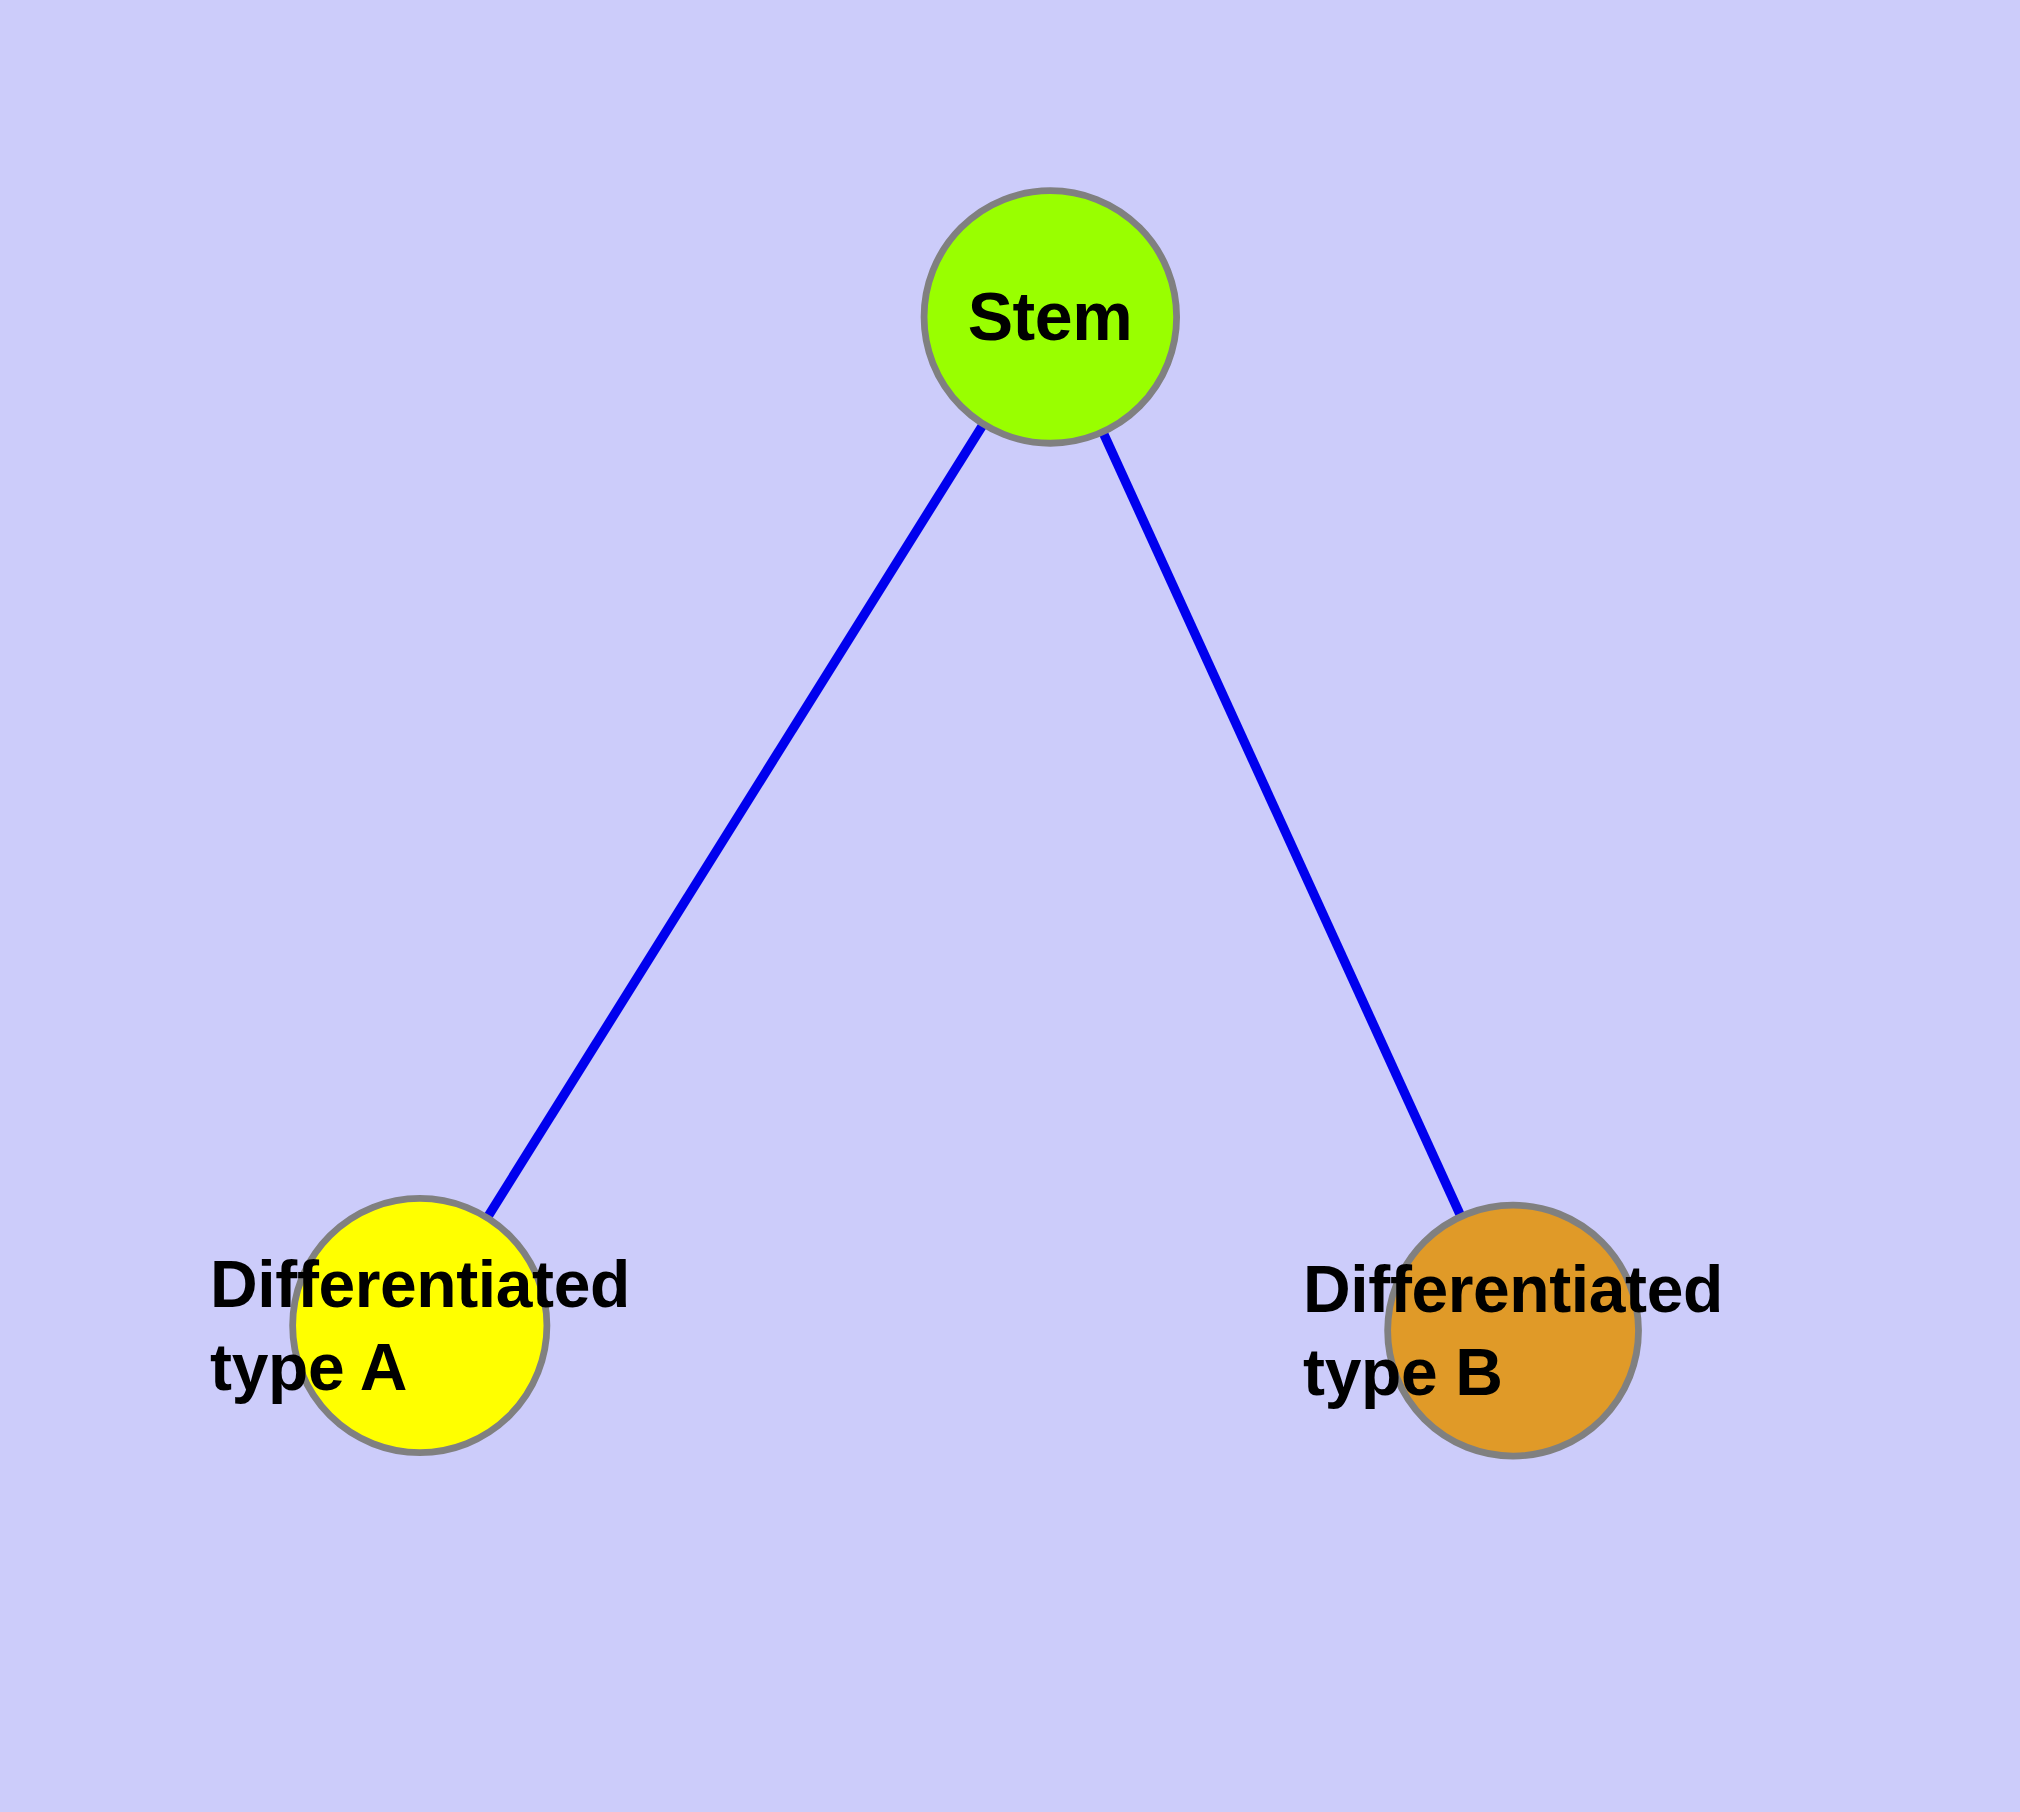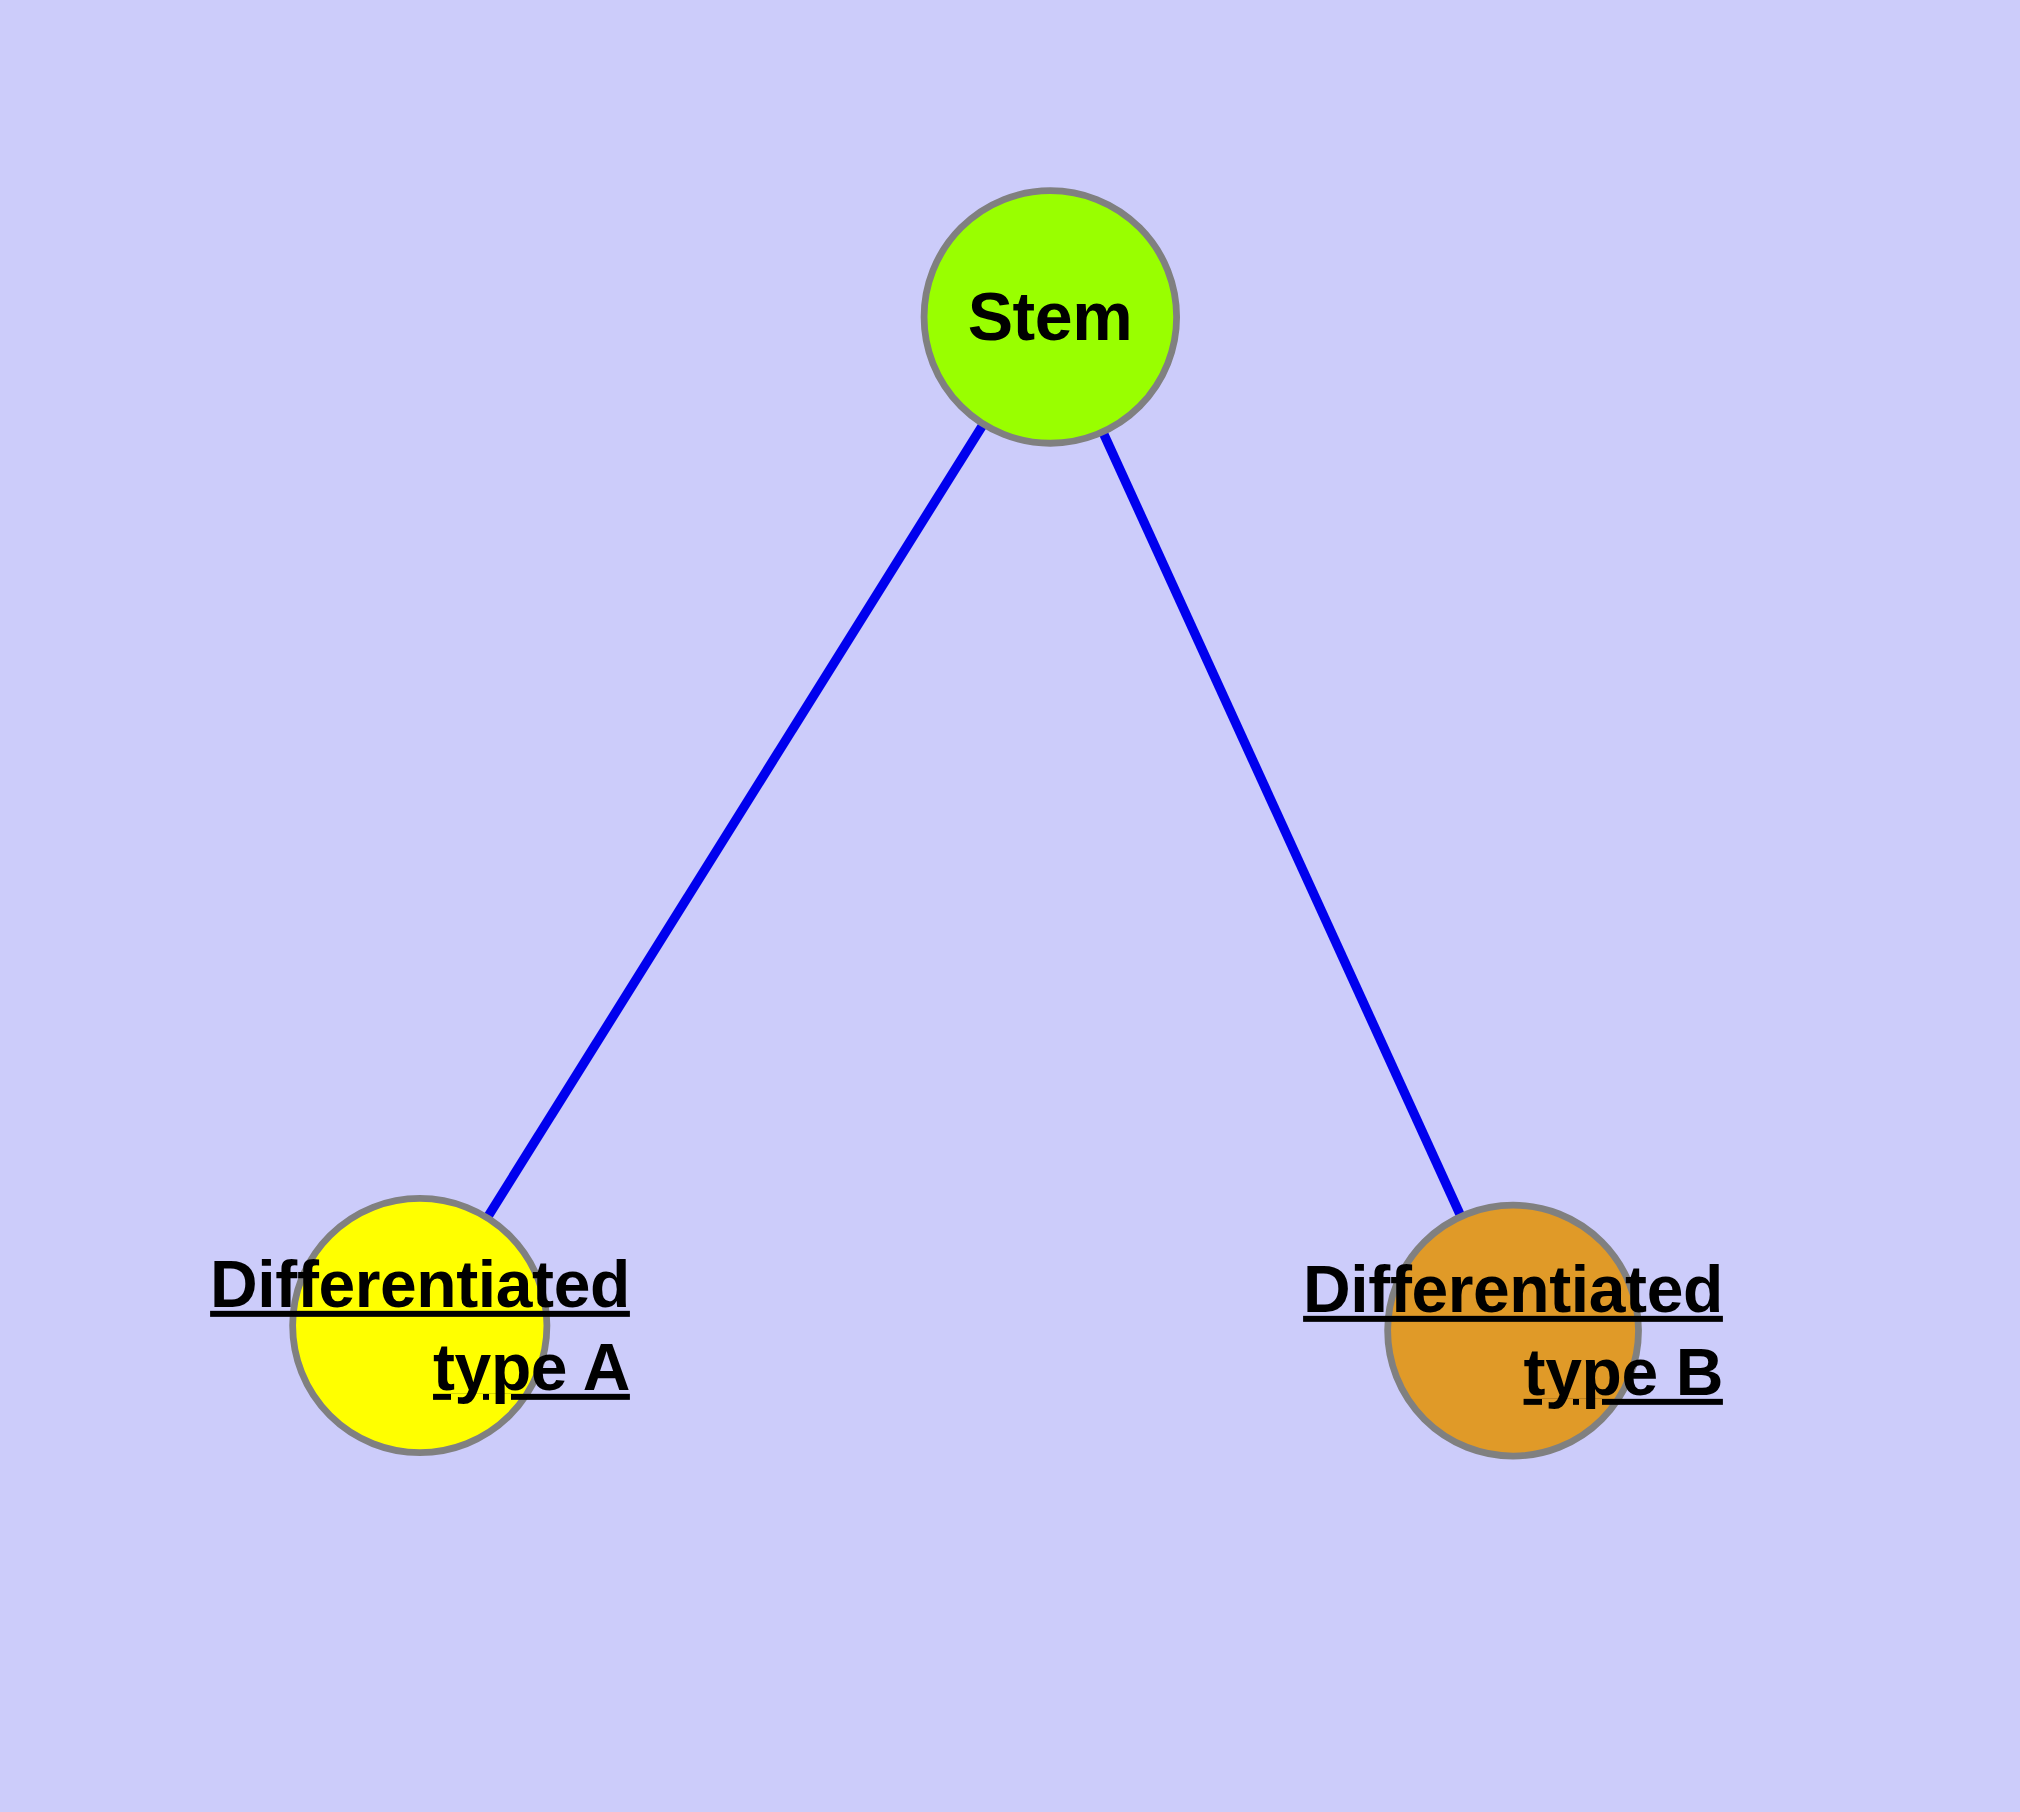--- a/index.html
+++ b/index.html
@@ -19,34 +19,33 @@
     position: absolute;
     top: 0;
     left: 0;
     width: 2021px;
     height: 1812px;
     display: block;
   }
   .node-label {
     position: absolute;
     white-space: pre;
-    text-align: right;
+    text-align: left;
     font-weight: bold;
     color: #000000;
     line-height: 1.26;
     letter-spacing: -0.4px;
     pointer-events: none;
     transform: translate(-50%, -50%);
   }
   .node-label.root {
     font-size: 68px;
   }
   .node-label.leaf {
     font-size: 66px;
-    text-decoration: underline;
   }
 </style>
 </head>
 <body style="background: rgb(204, 204, 250);">
 
 <div id="stage" style="width: 2021px; height: 1812px;">
 
   <svg id="graph-canvas" viewBox="0 0 2384 2138" xmlns="http://www.w3.org/2000/svg" style="width: 2021px; height: 1812px;">
     <rect id="bg-rect" x="0" y="0" width="2384" height="2138" fill="#ccccfa"></rect>
     <g id="edge-layer">

